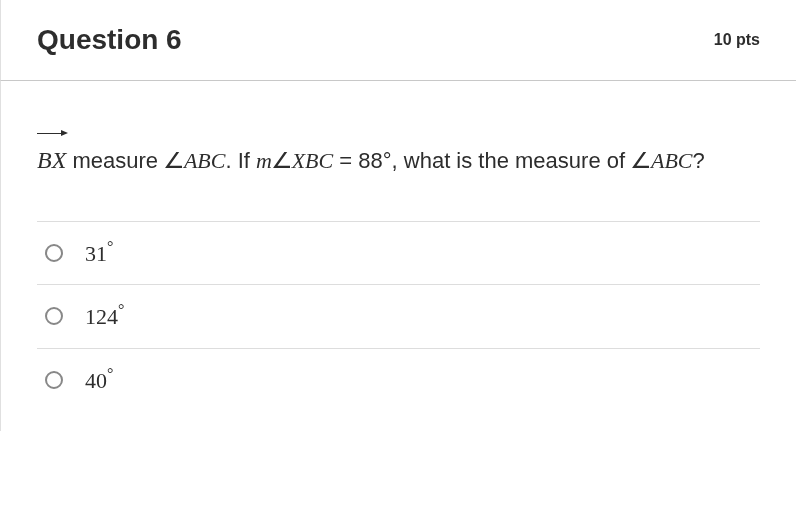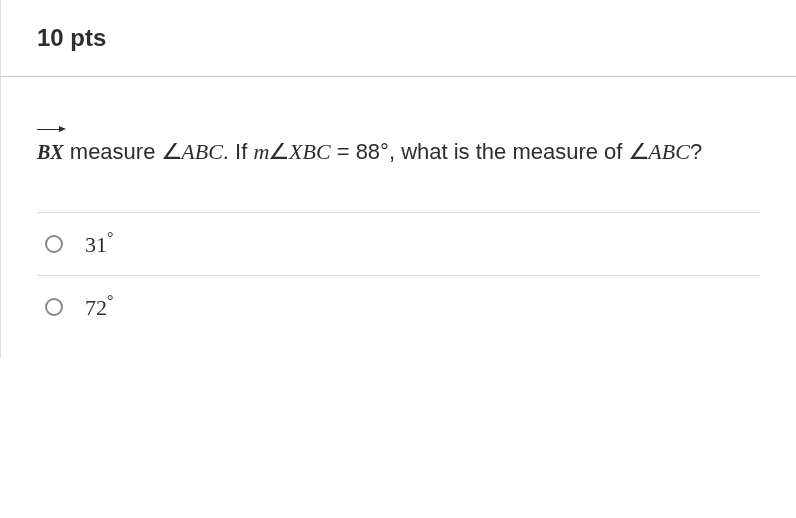--- a/index.html
+++ b/index.html
@@ -20,42 +20,41 @@
       padding: 24px 36px;
       border-bottom: 1px solid #c8c8c8;
       border-left: 1px solid #e0e0e0;
     }
     .question-title {
       font-size: 28px;
       font-weight: 700;
       color: #2d2d2d;
     }
     .points {
-      font-size: 24px;
+      font-size: 16px;
       font-weight: 700;
       color: #2d2d2d;
     }
     .content {
       padding: 50px 36px 20px 36px;
       border-left: 1px solid #e0e0e0;
     }
     .prompt {
       font-size: 22px;
       color: #2d2d2d;
       line-height: 1.75;
       margin-bottom: 40px;
     }
     .math-ray {
       position: relative;
       display: inline-block;
       font-family: 'Times New Roman', serif;
       font-style: italic;
-      font-size: 20px;
+      font-size: 24px;
       padding-top: 8px;
-      font-weight: bold;
     }
     .math-ray::before {
       content: '';
       position: absolute;
       top: 2px;
       left: 0;
       right: 2px;
       height: 1px;
       background: #2d2d2d;
     }
@@ -110,31 +109,36 @@
       font-size: 16px;
       vertical-align: super;
       position: relative;
       top: -1px;
     }
   </style>
 </head>
 <body>
 
 <div class="header">
+  <div class="question-title">Question 6</div>
   <div class="points">10 pts</div>
 </div>
 
 <div class="content">
   <div class="prompt">
     <span class="math-ray">BX</span><span> measure </span><span class="angle-symbol">∠</span><span class="math-italic">ABC</span><span>. If </span><span class="math-italic">m</span><span class="angle-symbol">∠</span><span class="math-italic">XBC</span><span> = 88°, what is the measure of </span><span class="angle-symbol">∠</span><span class="math-italic">ABC</span><span>?</span>
   </div>
 
   <div class="options">
     <div class="option">
       <div class="radio"></div>
       <div class="option-text"><span>31</span><span class="degree">°</span></div>
     </div>
     <div class="option">
       <div class="radio"></div>
-      <div class="option-text"><span>72</span><span class="degree">°</span></div>
+      <div class="option-text"><span>124</span><span class="degree">°</span></div>
+    </div>
+    <div class="option">
+      <div class="radio"></div>
+      <div class="option-text"><span>40</span><span class="degree">°</span></div>
     </div>
   </div>
 </div>
 
 </body></html>

